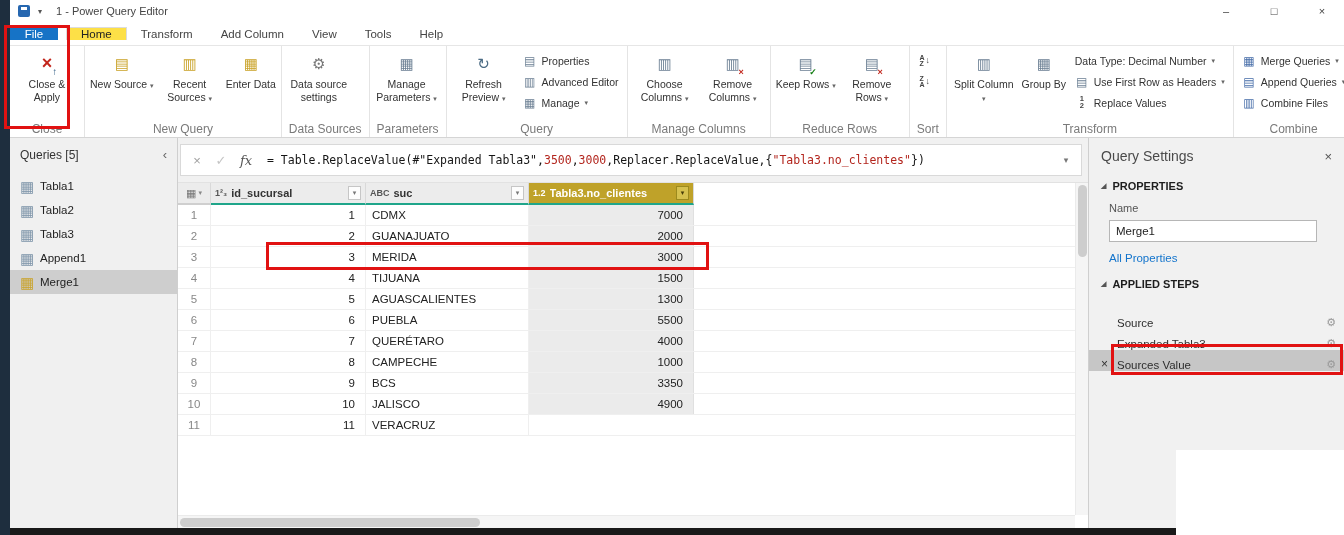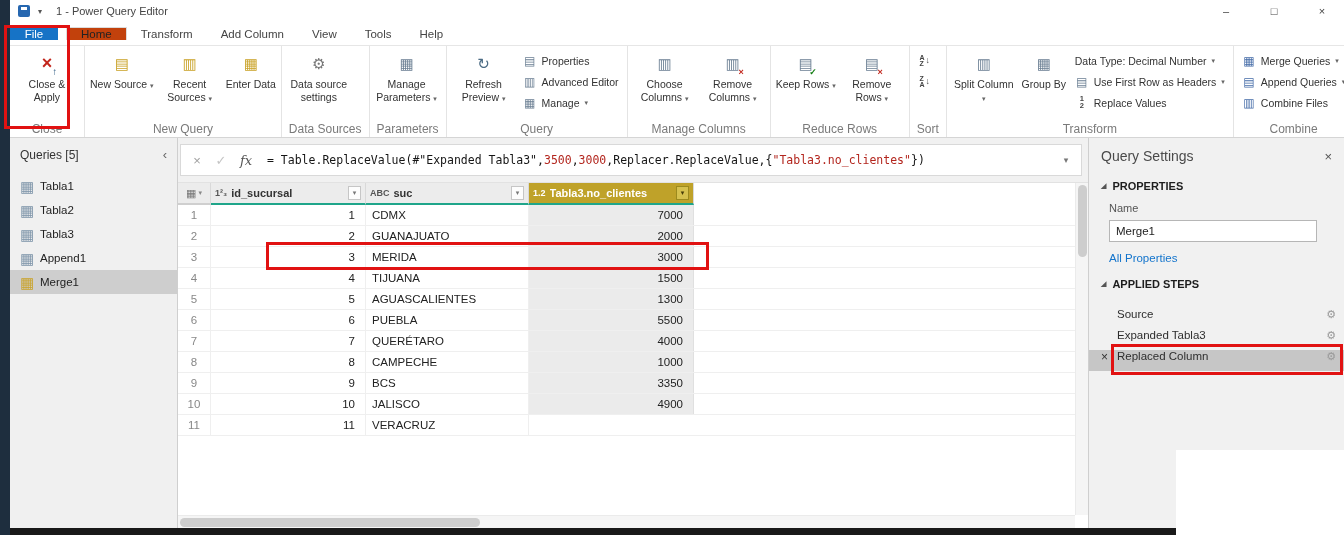--- a/index.html
+++ b/index.html
@@ -23,21 +23,21 @@
   .spacer{flex:1}
   .winbtn{width:44px;height:22px;display:flex;align-items:center;justify-content:center;font-size:11px;color:#444}
 
   
   .menubar{position:absolute;left:10px;right:0;top:22px;height:24px;background:#fff;display:flex;
     align-items:center;border-bottom:1px solid #e6e6e6;z-index:2}
   .file-btn{width:48px;background:var(--file_blue);color:#fff;font-size:11.5px;display:flex;
     align-items:center;justify-content:center}
   .tabs{display:flex;align-items:stretch;margin-left:8px}
   .tab{padding:0 14px;font-size:11.5px;color:#444;display:flex;align-items:center}
-  .tab.active{border:1px solid #dcdcdc;border-bottom:none;background:#c2410c;color:#222}
+  .tab.active{border:1px solid #dcdcdc;border-bottom:none;background:#fde047;color:#222}
 
   
   .ribbon{position:absolute;left:10px;right:0;top:46px;height:92px;background:#fff;
     border-bottom:1px solid #d5d5d5;display:flex;z-index:1;overflow:hidden}
   .rgroup{display:flex;flex-direction:column;border-right:1px solid #e4e4e4;padding:0 3px;flex:none}
   .ritems{flex:1;display:flex;align-items:stretch}
   .rlabel{height:15px;line-height:14px;text-align:center;font-size:12px;color:#7a7a7a;white-space:nowrap;padding:0 4px}
   .bigbtn{min-width:52px;max-width:68px;display:flex;flex-direction:column;align-items:center;padding:5px 2px 0}
   .bigbtn .icn{height:24px;display:flex;align-items:center;justify-content:center;position:relative}
   .btxt{font-size:10.5px;color:#333;text-align:center;line-height:1.2;margin-top:3px}
@@ -105,21 +105,21 @@
   .settings{width:256px;background:#f1f1f1;border-left:1px solid #cfcfcf;position:relative;flex:none}
   .shead{display:flex;justify-content:space-between;align-items:center;padding:10px 12px 8px;font-size:14px;color:#4a4a4a}
   .sclose{color:#555;font-size:13px}
   .sect{display:flex;align-items:center;gap:6px;padding:8px 12px 0;font-size:11px;font-weight:bold;color:#1d1d1d}
   .tri{font-size:7px;color:#555}
   .namelabel{padding:10px 4px 3px 20px;font-size:11px;color:#555}
   .nameinput{display:block;margin:3px 12px 0 20px;width:208px;height:22px;border:1px solid #b6b6b6;
     font-size:11.5px;padding:0 6px;font-family:inherit;color:#222;background:#fff}
   .allprops{padding:10px 12px 6px 20px;font-size:11.5px;color:var(--link)}
   .steps{margin-top:18px}
-  .step{display:flex;align-items:flex-start;height:21px;padding:0 8px 0 12px;font-size:11.5px;color:#2e2e2e;gap:4px}
+  .step{display:flex;align-items:flex-end;height:21px;padding:0 8px 0 12px;font-size:11.5px;color:#2e2e2e;gap:4px}
   .step .del{width:12px;color:#333;font-size:12px;visibility:hidden}
   .step .gear{margin-left:auto;color:#9a9a9a;font-size:11px}
   .step.selected{background:#c6c6c6}
   .step.selected .del{visibility:visible}
 
   
   .anno{position:absolute;border:3px solid var(--annotation);z-index:60;pointer-events:none;background:transparent}
   #anno1{left:4px;top:25px;width:66px;height:104px}
   #anno2{left:266px;top:242px;width:443px;height:28px}
   #anno3{left:1111px;top:344px;width:232px;height:31px}
@@ -551,21 +551,21 @@
             <span>Source</span>
             <span class="gear">⚙</span>
           </div>
           <div class="step">
             <span class="del">×</span>
             <span>Expanded Tabla3</span>
             <span class="gear">⚙</span>
           </div>
           <div class="step selected">
             <span class="del">×</span>
-            <span>Replaced Column</span>
+            <span>Sources Value</span>
             <span class="gear">⚙</span>
           </div>
         </div>
     </aside>
   </div>
 
   <div class="bottom-strip"></div>
 
   <div class="white-patch"></div>
   <div class="anno" id="anno1"></div>

